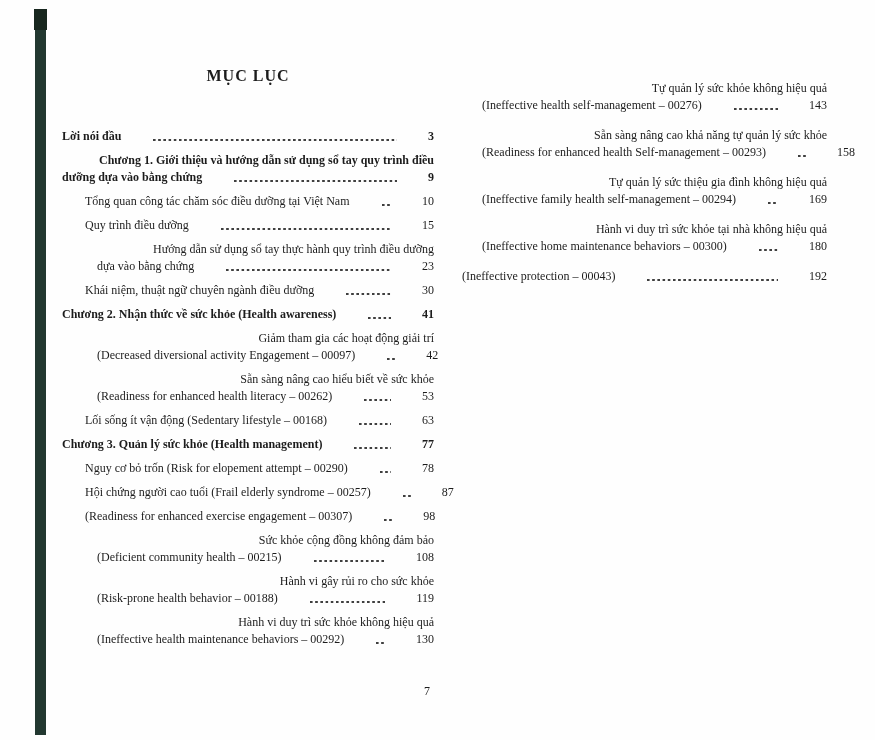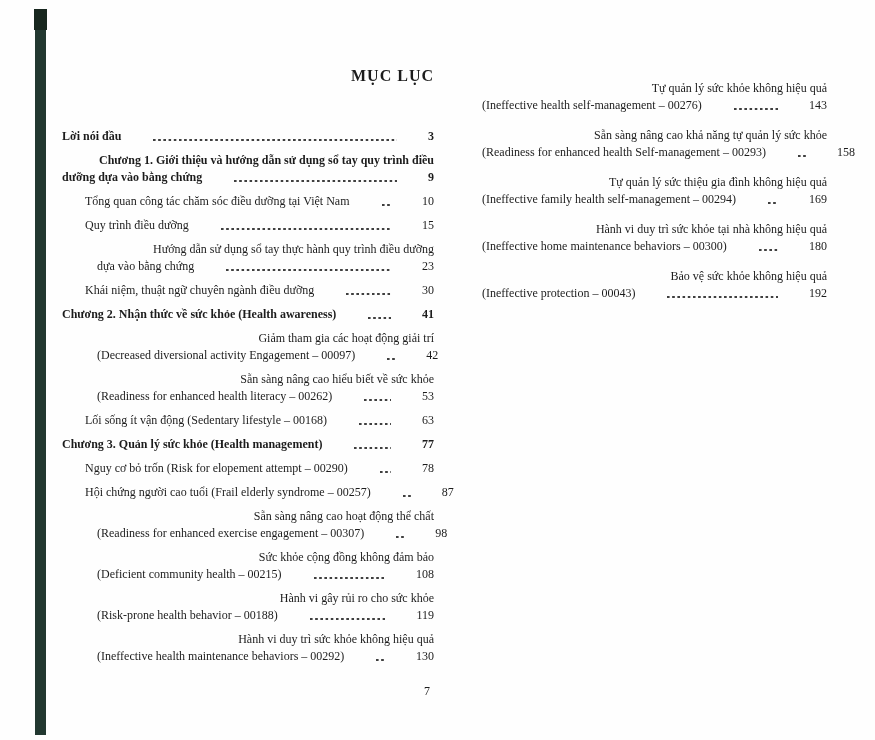--- a/index.html
+++ b/index.html
@@ -28,21 +28,21 @@
     background:var(--spine-cap);
   }
   .columns{
     position:absolute;left:62px;top:66px;
     display:flex;gap:28px;
   }
   .col{line-height:17px;}
   .col-left{width:372px;}
   .col-right{width:365px;padding-top:14px;}
   .doc-title{
-    text-align:right;
+    text-align:center;
     font-weight:bold;
     font-size:16px;
     letter-spacing:1px;
     line-height:20px;
     margin:0 0 42px 0;
   }
   .toc-entry{margin-bottom:7px;}
   .col-right .toc-entry{margin-bottom:13px;}
   .toc-entry.bold{font-weight:bold;font-family:Liberation Serif, serif;}
   .toc-entry.lvl1{padding-left:23px;}
@@ -169,21 +169,20 @@
             </div>
           </div>
           <div class="toc-entry lvl1">
             <div class="toc-line with-page">
               <span class="toc-text">Hội chứng người cao tuổi (Frail elderly syndrome – 00257)</span>
               <span class="leader"></span>
               <span class="pg">87</span>
             </div>
           </div>
           <div class="toc-entry lvl1">
-            <div class="toc-line"><span class="toc-text">Sẵn sàng nâng cao hoạt động thể chất</span></div>
             <div class="toc-line with-page">
               <span class="toc-text">(Readiness for enhanced exercise engagement – 00307)</span>
               <span class="leader"></span>
               <span class="pg">98</span>
             </div>
           </div>
           <div class="toc-entry lvl1">
             <div class="toc-line"><span class="toc-text">Sức khỏe cộng đồng không đảm bảo</span></div>
             <div class="toc-line with-page">
               <span class="toc-text">(Deficient community health – 00215)</span>
@@ -237,21 +236,20 @@
           </div>
           <div class="toc-entry lvl0">
             <div class="toc-line"><span class="toc-text">Hành vi duy trì sức khỏe tại nhà không hiệu quả</span></div>
             <div class="toc-line with-page">
               <span class="toc-text">(Ineffective home maintenance behaviors – 00300)</span>
               <span class="leader"></span>
               <span class="pg">180</span>
             </div>
           </div>
           <div class="toc-entry lvl0">
-            <div class="toc-line"><span class="toc-text">Bảo vệ sức khỏe không hiệu quả</span></div>
             <div class="toc-line with-page">
               <span class="toc-text">(Ineffective protection – 00043)</span>
               <span class="leader"></span>
               <span class="pg">192</span>
             </div>
           </div>
         </div>
     </div>
   </div>
 

